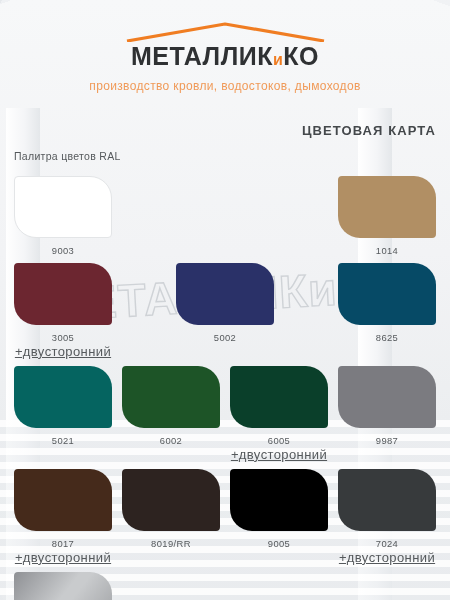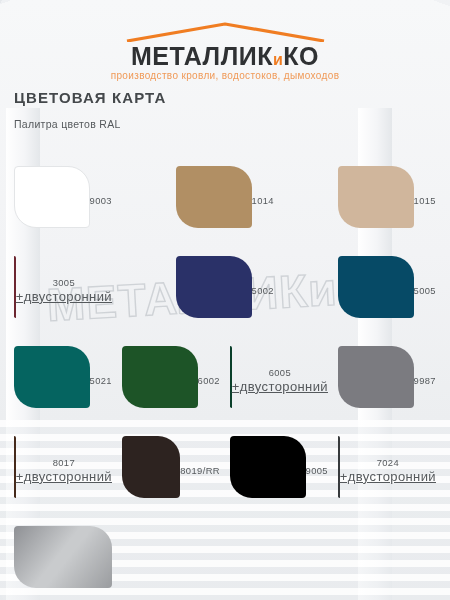--- a/index.html
+++ b/index.html
@@ -63,37 +63,37 @@
   .logo-block{ text-align:center; padding-top:22px; }
   .logo-roof{ width:205px; height:20px; margin:0 auto 1px; position:relative; }
   .logo-roof svg{ display:block; }
   .logo-word{
     font-size:25px; font-weight:700; letter-spacing:.5px;
     color:#2f3133; line-height:1.05;
   }
   .logo-word .accent{ color:#f07d22; }
   .logo-word .small{ font-size:16px; font-weight:700; }
   .logo-tag{
-    margin-top:1px; font-size:10px; letter-spacing:.35px;
+    margin-top:10px; font-size:12px; letter-spacing:.35px;
     color:#f09a58;
   }
 
   .title{
-    margin-top:8px; text-align:left;
-    font-size:15px; font-weight:700; letter-spacing:1.1px; color:#44484b;
+    margin-top:30px; text-align:right;
+    font-size:13px; font-weight:700; letter-spacing:1.1px; color:#44484b;
   }
   .subtitle{
     margin-top:12px; text-align:left;
     font-size:10.5px; letter-spacing:.3px; color:#55595c;
   }
 
   
   .grid{ margin-top:14px; }
   .row{ display:flex; justify-content:space-between; margin-bottom:6px; }
-  .cell{ width:98px; display:flex; flex-direction:row; align-items:center;margin-top:22px; }
+  .cell{ width:98px; display:flex; flex-direction:column; align-items:center; }
   .swatch{
     width:98px; height:62px;
     border-radius:4px 22px 4px 22px;
   }
   .swatch.white{ border:1px solid #e3e5e7; }
   .lbl{
     margin-top:7px; font-size:9.4px; color:#55595c; letter-spacing:.4px;
     text-align:center; line-height:1.25;
   }
   .sub{ display:block; font-size:13px; color:#55595c;text-decoration:underline; }
@@ -132,41 +132,37 @@
 
     <div class="row">
       <div class="cell">
         <div class="swatch white" style="background: rgb(255, 255, 255);"></div>
         <div class="lbl">9003</div>
       </div>
       <div class="cell">
         <div class="swatch" style="background: rgb(177, 143, 100);"></div>
         <div class="lbl">1014</div>
       </div>
-      <div class="cell">
-        <div class="swatch" style="background: rgb(208, 182, 156);"></div>
-        <div class="lbl">1015</div>
-      </div>
     </div>
 
     <div class="row">
       <div class="cell">
         <div class="swatch" style="background: rgb(108, 38, 48);"></div>
         <div class="lbl lbl-two">
           <span>3005</span>
           <span class="sub">+двусторонний</span>
         </div>
       </div>
       <div class="cell">
         <div class="swatch" style="background: rgb(42, 49, 104);"></div>
         <div class="lbl">5002</div>
       </div>
       <div class="cell">
         <div class="swatch" style="background: rgb(6, 74, 102);"></div>
-        <div class="lbl">5005</div>
+        <div class="lbl">8625</div>
       </div>
     </div>
 
     <div class="row">
       <div class="cell">
         <div class="swatch" style="background: rgb(5, 100, 96);"></div>
         <div class="lbl">5021</div>
       </div>
       <div class="cell">
         <div class="swatch" style="background: rgb(29, 84, 39);"></div>

